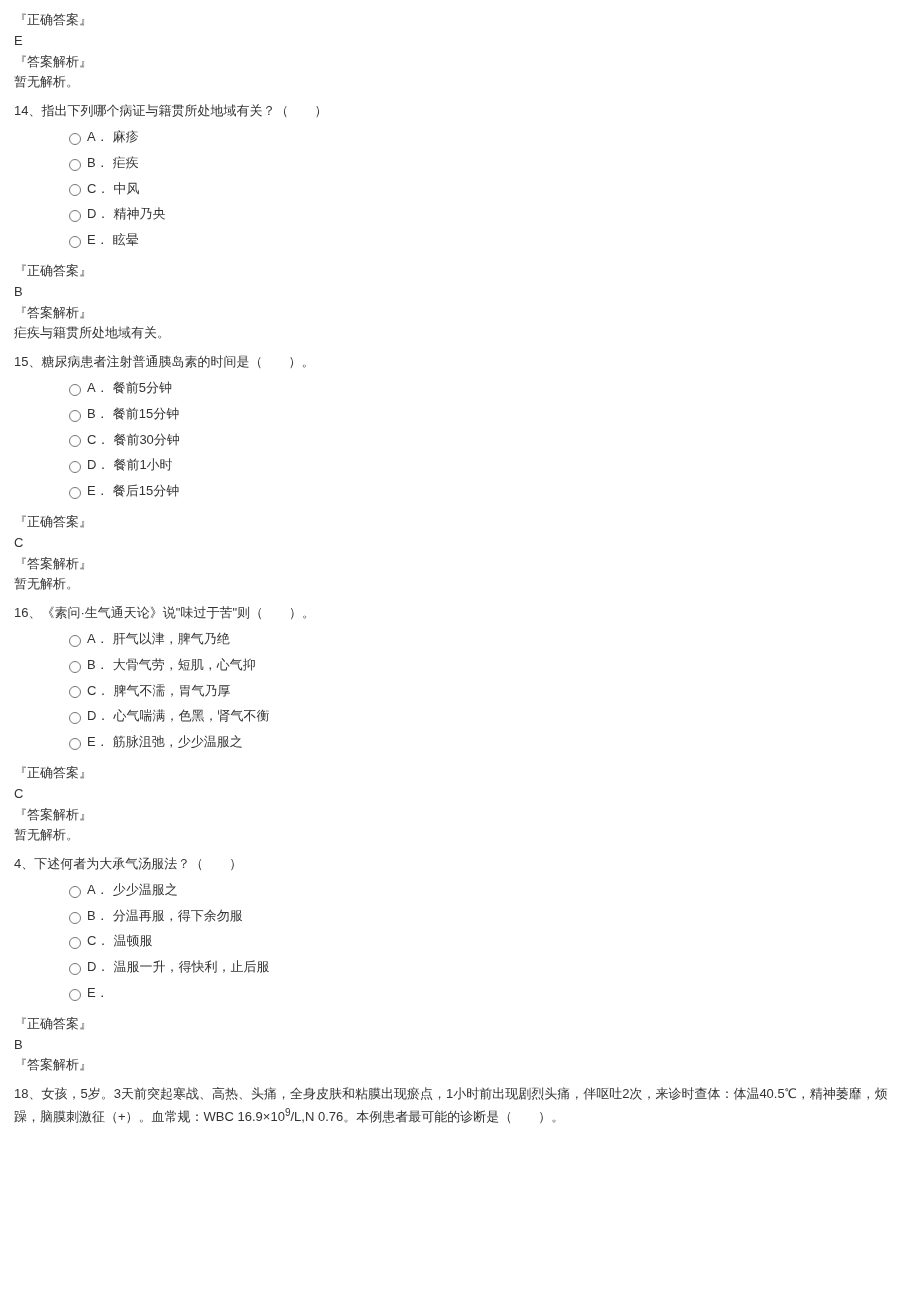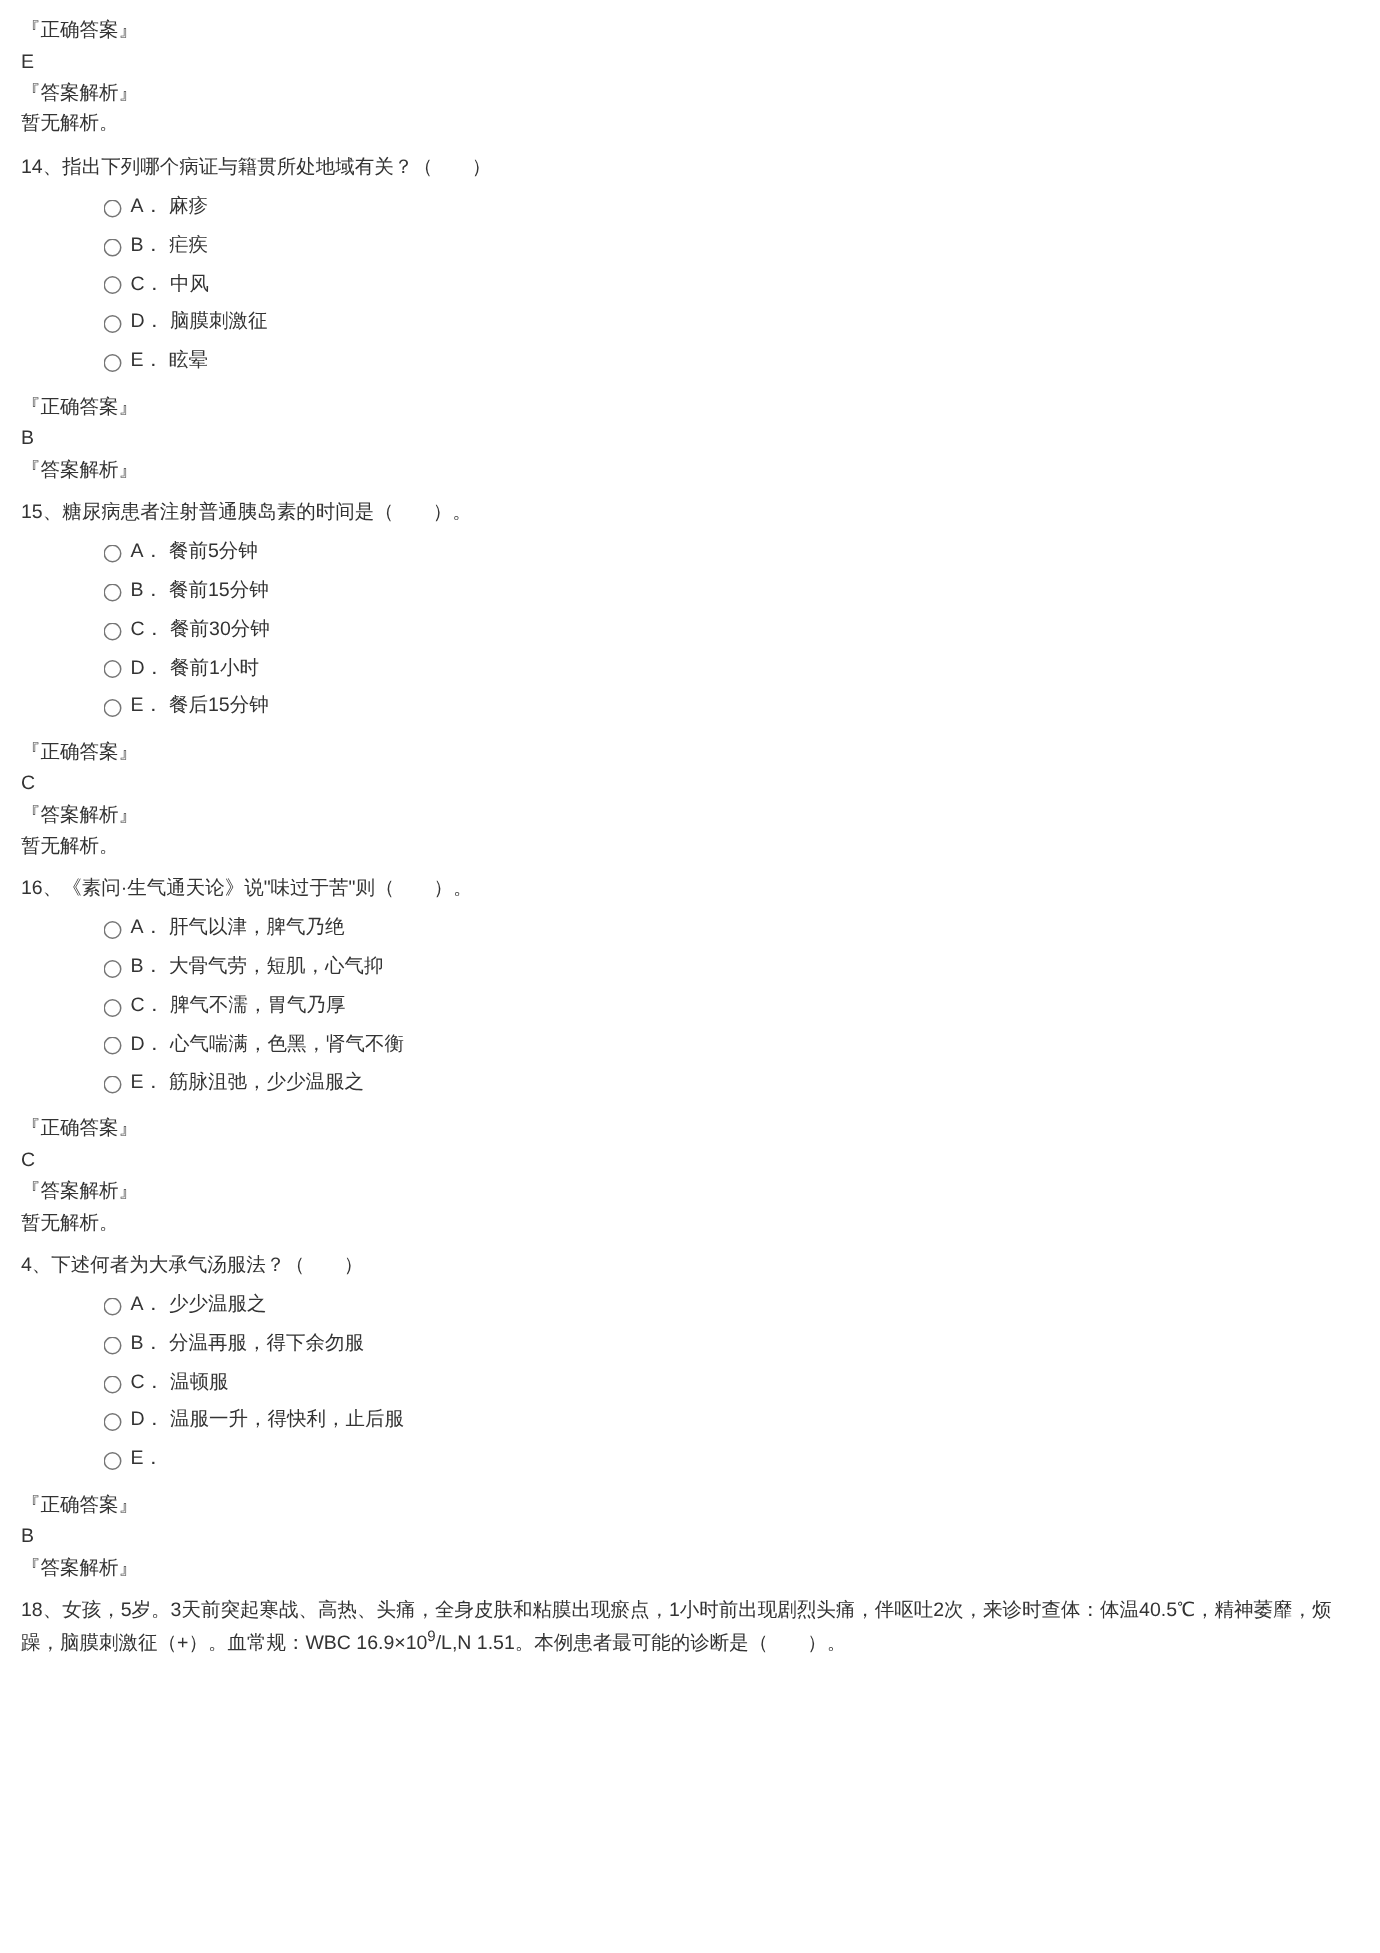--- a/index.html
+++ b/index.html
@@ -70,33 +70,34 @@
     <span class="option-text">疟疾</span>
   </div>
   <div class="option-row">
     <input type="radio" name="q14" style="">
     <span class="option-letter">C．</span>
     <span class="option-text">中风</span>
   </div>
   <div class="option-row">
     <input type="radio" name="q14" style="">
     <span class="option-letter">D．</span>
-    <span class="option-text">脑膜刺激征</span>
+    <span class="option-text">精神乃央</span>
   </div>
   <div class="option-row">
     <input type="radio" name="q14" style="">
     <span class="option-letter">E．</span>
     <span class="option-text">眩晕</span>
   </div>
 </div>
 
 <div class="block" style="margin-top:10px;">
   <div class="label-line">『正确答案』</div>
   <div class="answer-letter">B</div>
   <div class="label-line">『答案解析』</div>
+  <div>疟疾与籍贯所处地域有关。</div>
 </div>
 
 <div class="question-stem">15、糖尿病患者注射普通胰岛素的时间是（　　）。</div>
 <div class="options">
   <div class="option-row">
     <input type="radio" name="q15" style="">
     <span class="option-letter">A．</span>
     <span class="option-text">餐前5分钟</span>
   </div>
   <div class="option-row">
@@ -192,14 +193,14 @@
   </div>
 </div>
 
 <div class="block" style="margin-top:10px;">
   <div class="label-line">『正确答案』</div>
   <div class="answer-letter">B</div>
   <div class="label-line">『答案解析』</div>
 </div>
 
 <div class="question-stem">
-  <span>18、女孩，5岁。3天前突起寒战、高热、头痛，全身皮肤和粘膜出现瘀点，1小时前出现剧烈头痛，伴呕吐2次，来诊时查体：体温40.5℃，精神萎靡，烦躁，脑膜刺激征（+）。血常规：WBC 16.9×10</span><sup>9</sup><span>/L,N 1.51。本例患者最可能的诊断是（　　）。</span>
+  <span>18、女孩，5岁。3天前突起寒战、高热、头痛，全身皮肤和粘膜出现瘀点，1小时前出现剧烈头痛，伴呕吐2次，来诊时查体：体温40.5℃，精神萎靡，烦躁，脑膜刺激征（+）。血常规：WBC 16.9×10</span><sup>9</sup><span>/L,N 0.76。本例患者最可能的诊断是（　　）。</span>
 </div>
 
 </body></html>

